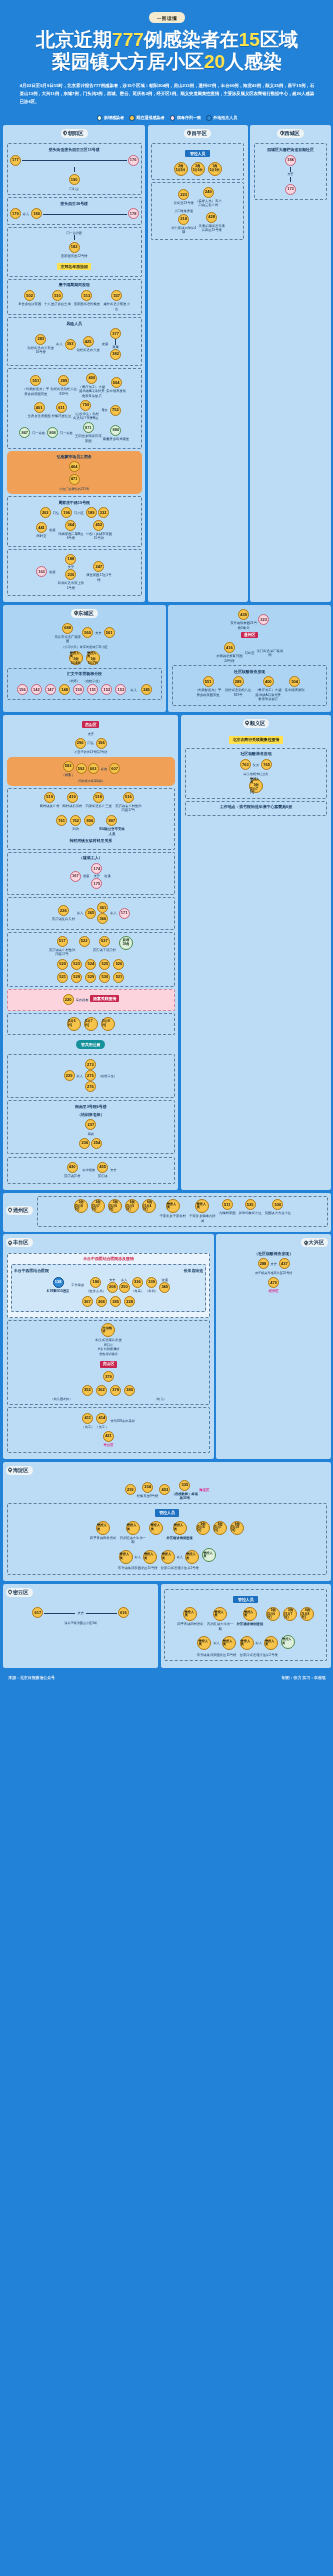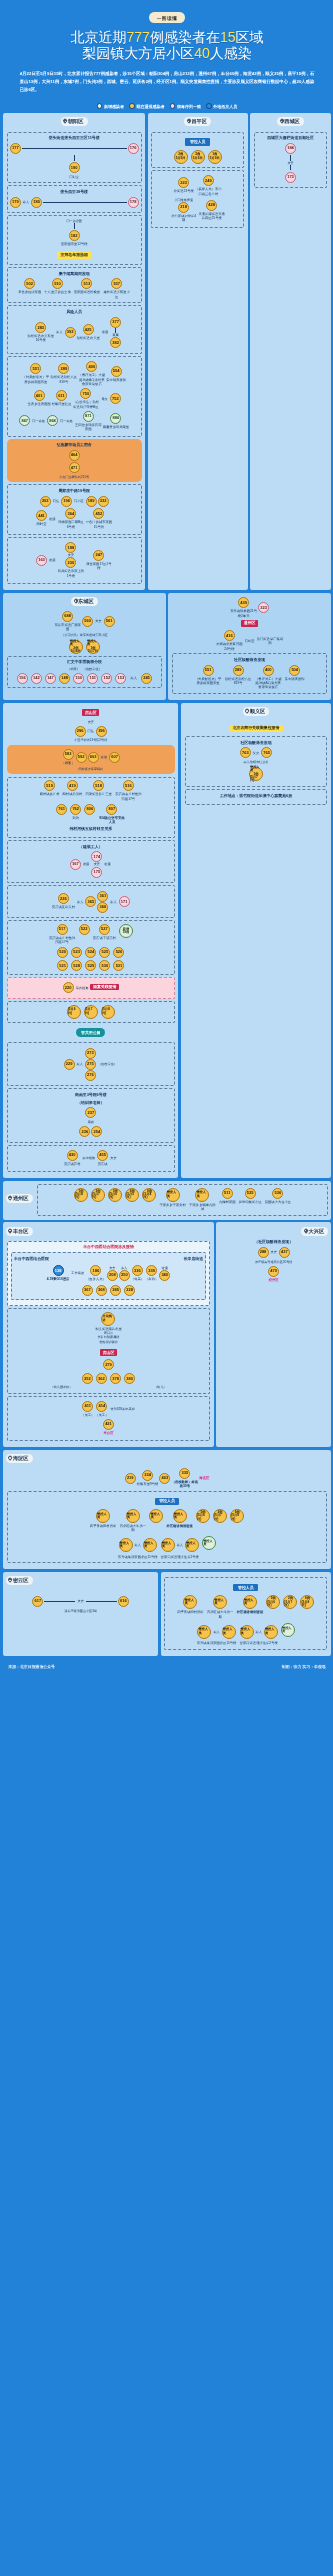--- a/index.html
+++ b/index.html
@@ -26,22 +26,22 @@
     background:#f3ead0;
     color:#3b3a2c;
     font-size:4.7px;
     font-weight:bold;
     letter-spacing:0.5px;
     padding:2.1px 7.3px;
     border-radius:5.2px;
   }
   .title {
     margin-top:6.2px;
-    font-size:14px;
-    font-weight:normal;
+    font-size:19px;
+    font-weight:bold;
     line-height:1.18;
     color:#ffffff;
     letter-spacing:0px;
     text-shadow: 0 1px 0 rgba(10,60,110,.35);
   }
   .title .hl { color:#ffe14d; }
   .intro {
     margin: 8.3px 14.6px 0;
     font-size:4.3px;
     line-height:1.85;
@@ -179,21 +179,21 @@
 </style>
 </head>
 <body>
 
 <div id="page">
 
   <div class="hdr">
     <div class="pill">一图读懂</div>
     <div class="title">
       <div><span>北京近期</span><span class="hl">777</span><span>例感染者在</span><span class="hl">15</span><span>区域</span></div>
-      <div><span>梨园镇大方居小区</span><span class="hl">40</span><span>人感染</span></div>
+      <div><span>梨园镇大方居小区</span><span class="hl">20</span><span>人感染</span></div>
     </div>
     <div class="intro">4月22日至5月9日15时，北京累计报告777例感染者，涉15个区域：朝阳304例，房山213例，通州67例，丰台60例，海淀42例，顺义35例，昌平15例，石景山13例，大兴11例，东城7例，门头沟3例，西城、密云、延庆各2例，经开区1例。顺义突发聚集性疫情，主要涉及顺义区农商银行数据中心，超20人感染已涉6区。</div>
   </div>
 
   <div class="legend">
     <div class="lg">
         <span class="dot" style="background:#dff0dc"></span>
         <span class="tx">新增感染者</span>
       </div>
     <div class="lg">

